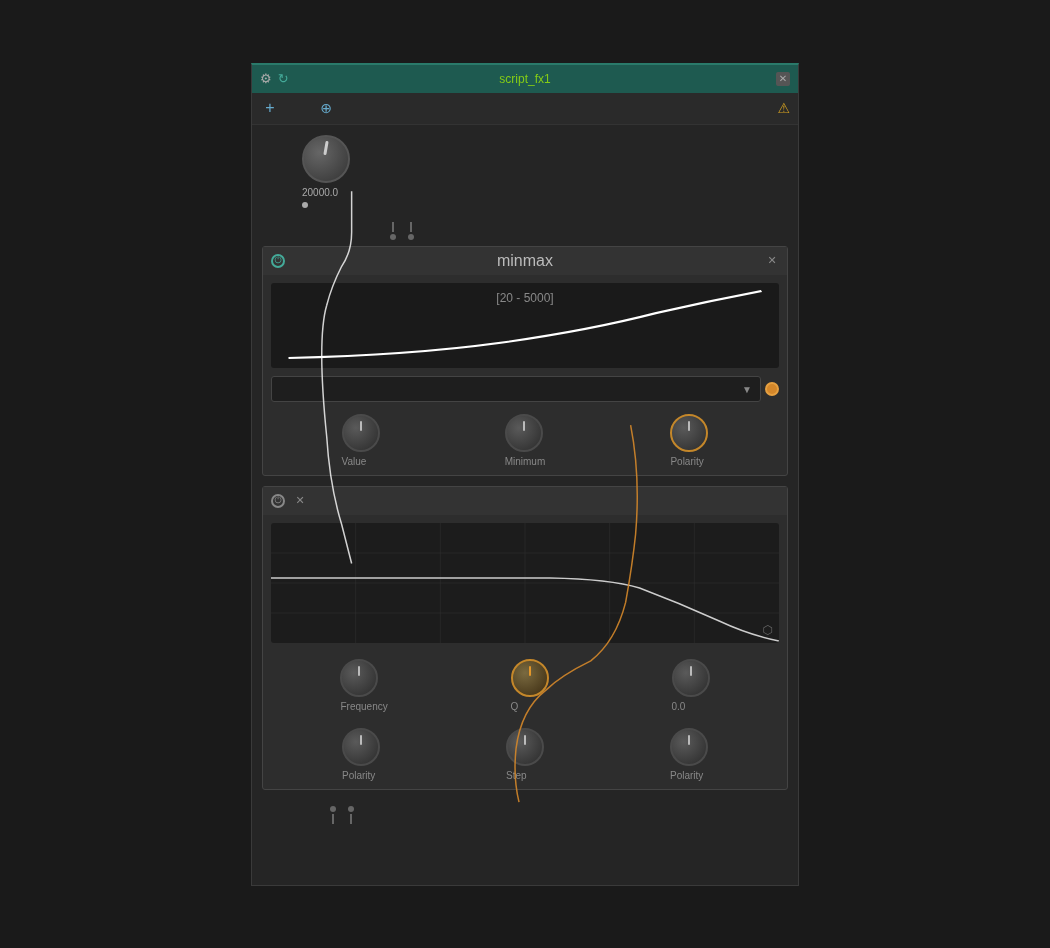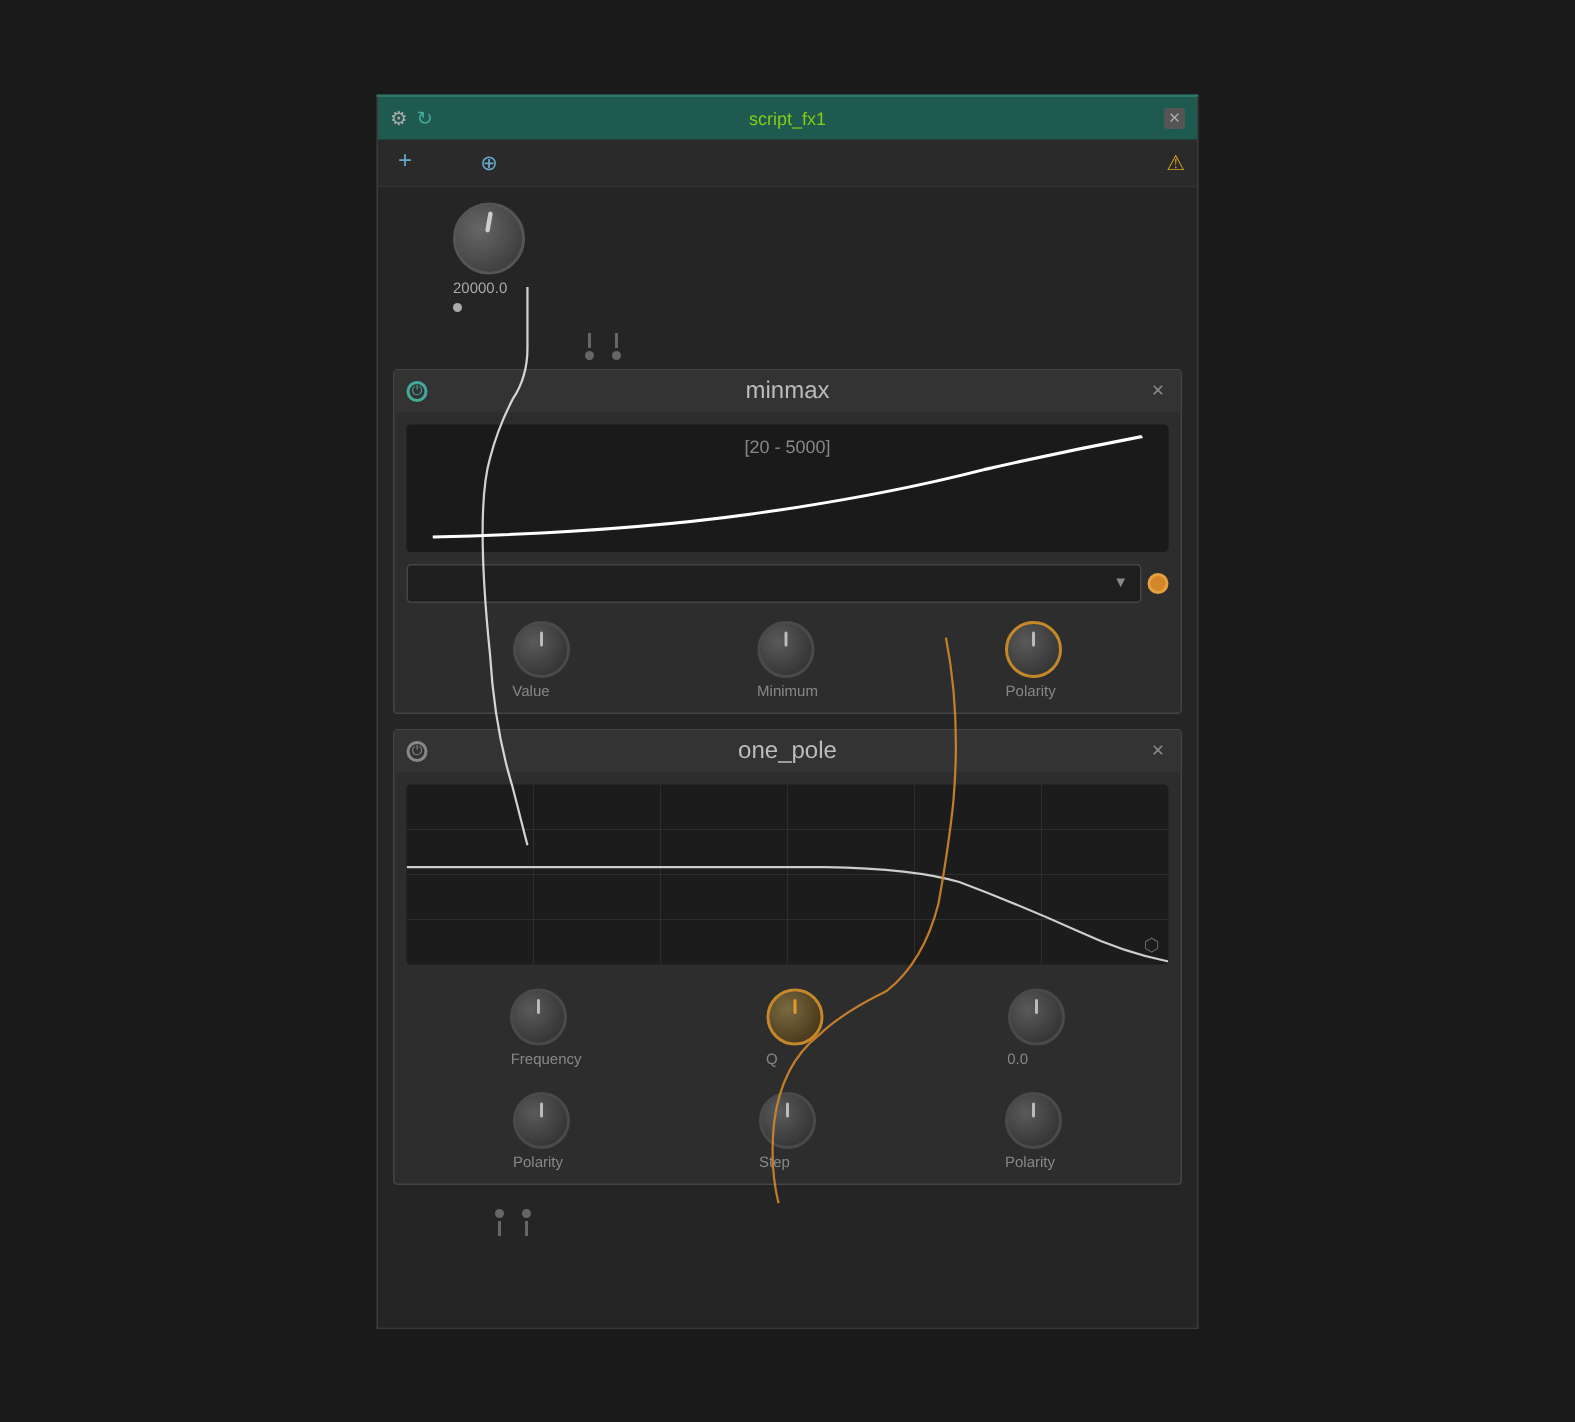--- a/index.html
+++ b/index.html
@@ -407,21 +407,20 @@
           <div class="knob-small" style="border-color:#c4872a;"></div>
           <span class="knob-label">Polarity</span>
         </div>
       </div>
 
     </div>
 
     <div class="panel">
       <div class="panel-header">
         <div class="panel-power" style="border-color:#888;color:#888;">⏻</div>
-        <span class="panel-title">one_pole</span>
         <div class="panel-close">✕</div>
       </div>
 
       <div class="filter-chart">
         <svg class="filter-chart-grid" viewBox="0 0 510 120" preserveAspectRatio="none">
 
           <line x1="0" y1="30" x2="510" y2="30" stroke="#333" stroke-width="0.5"></line>
           <line x1="0" y1="60" x2="510" y2="60" stroke="#333" stroke-width="0.5"></line>
           <line x1="0" y1="90" x2="510" y2="90" stroke="#333" stroke-width="0.5"></line>
           <line x1="85" y1="0" x2="85" y2="120" stroke="#333" stroke-width="0.5"></line>

